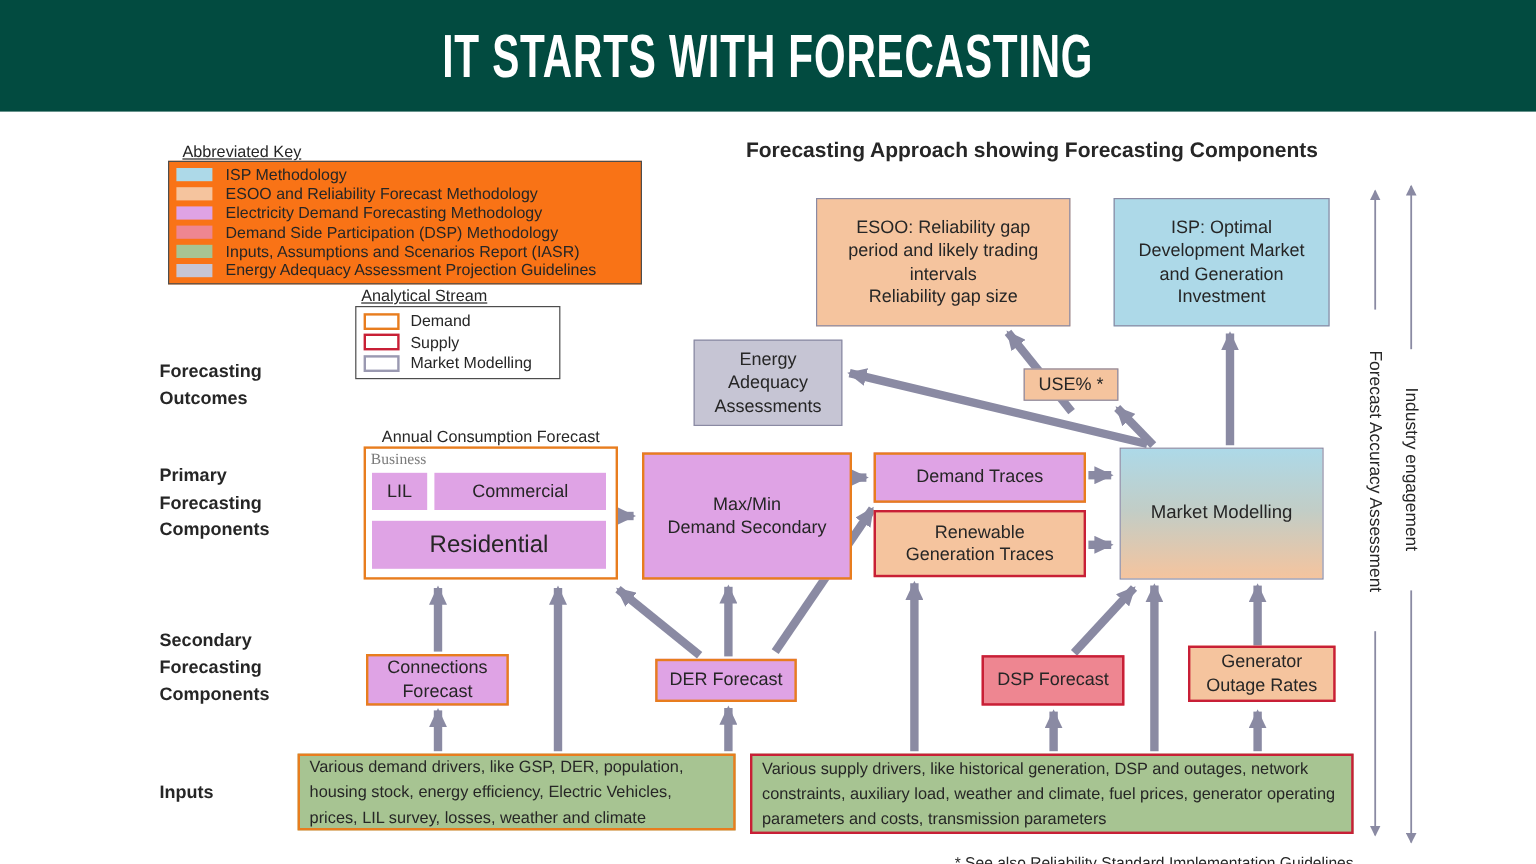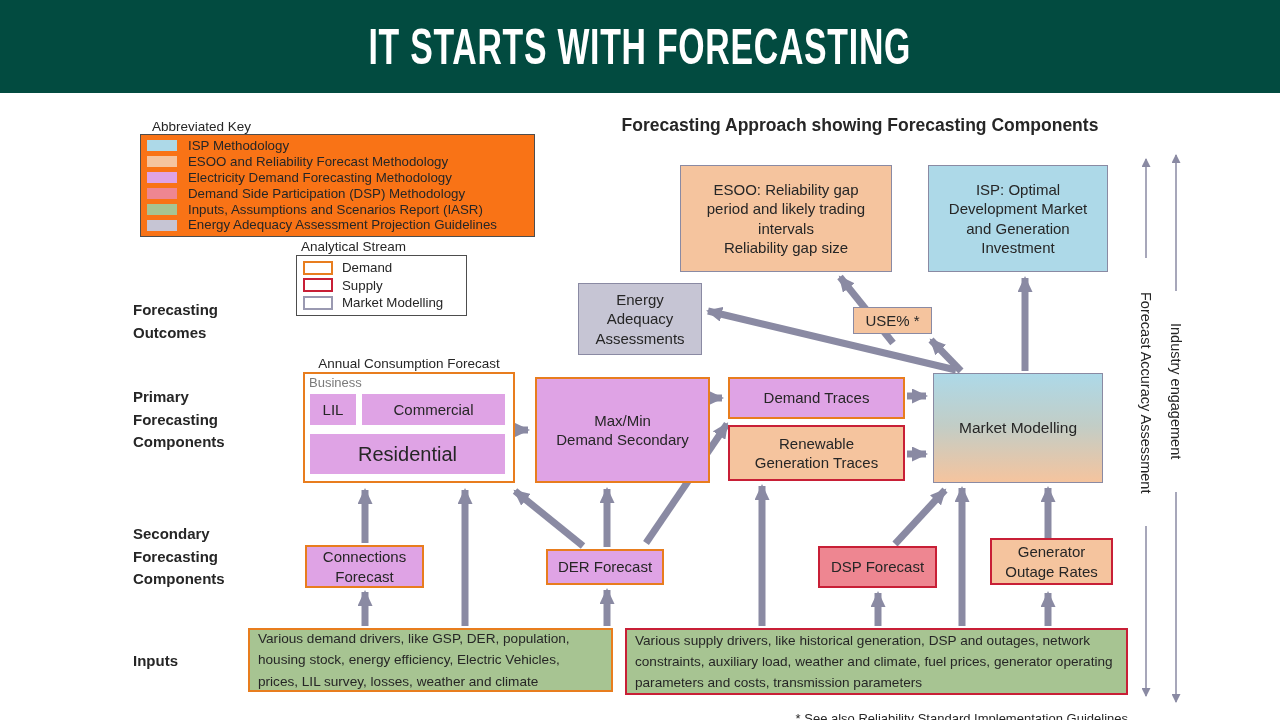--- a/index.html
+++ b/index.html
@@ -11,21 +11,21 @@
   .header {
     position:absolute; left:0; top:0; width:1280px; height:93px;
     display:flex; align-items:center; justify-content:center;
   }
   .header-title {
     color:#ffffff; font-size:47px; font-weight:bold; letter-spacing:1px;
     display:inline-block; transform:scaleX(0.72) scaleY(1.08); white-space:nowrap;
   }
   .abs { position:absolute; box-sizing:border-box; }
   
-  .key-title { font-size:13.5px; }
+  .key-title { font-size:13.5px;text-decoration:underline; }
   .key-box { border:1px solid #4d4d4d; background:#f97316; display:flex; flex-direction:column; justify-content:space-around; padding:3px 6px; z-index:2; }
   .key-row { display:flex; align-items:center; font-size:13.3px; line-height:1; }
   .key-swatch { width:30px; height:11px; margin-right:11px; flex:none; }
   .as-box { border:1px solid #4d4d4d; background:#fff; display:flex; flex-direction:column; justify-content:space-around; padding:3px 6px; z-index:2; }
   .as-row { display:flex; align-items:center; font-size:13.3px; line-height:1; }
   .as-swatch { width:26px; height:10px; margin-right:9px; border:2px solid #888; background:#fff; flex:none; }
   
   .dg-title { font-size:17.5px; font-weight:bold; text-align:center; }
   .row-label { font-size:15px; font-weight:bold; line-height:1.5; }
   .box {
@@ -172,21 +172,21 @@
 Development Market
 and Generation
 Investment</div>
   <div class="abs box f-greyl b-grey" style="left:578px;top:283px;width:124px;height:72px;">Energy
 Adequacy
 Assessments</div>
   <div class="abs box f-orange b-grey" style="left:853px;top:307px;width:79px;height:27px;">USE% *</div>
 
   <div class="abs annual-label" style="left:303px;top:356px;width:212px;">Annual Consumption Forecast</div>
   <div class="abs b-orange" style="left:303px;top:372px;width:212px;height:111px;background:#fff;z-index:2;"></div>
-  <div class="abs business-label" style="left:309px;top:375px;">Business</div>
+  <div class="abs business-label" style="left:309px;top:375px;font-family:Liberation Serif, serif;">Business</div>
   <div class="abs box f-purple" style="left:310px;top:394px;width:46px;height:31px;z-index:3;">LIL</div>
   <div class="abs box f-purple" style="left:362px;top:394px;width:143px;height:31px;z-index:3;">Commercial</div>
   <div class="abs box f-purple" style="left:310px;top:434px;width:195px;height:40px;z-index:3;font-size:20px;">Residential</div>
 
   <div class="abs box f-purple b-orange" style="left:535px;top:377px;width:175px;height:106px;">Max/Min
 Demand Secondary</div>
   <div class="abs box f-purple b-orange" style="left:728px;top:377px;width:177px;height:42px;">Demand Traces</div>
   <div class="abs box f-orange b-red" style="left:728px;top:425px;width:177px;height:56px;">Renewable
 Generation Traces</div>
   <div class="abs box f-grad b-grey" style="left:933px;top:373px;width:170px;height:110px;font-size:15.5px;">Market Modelling</div>

